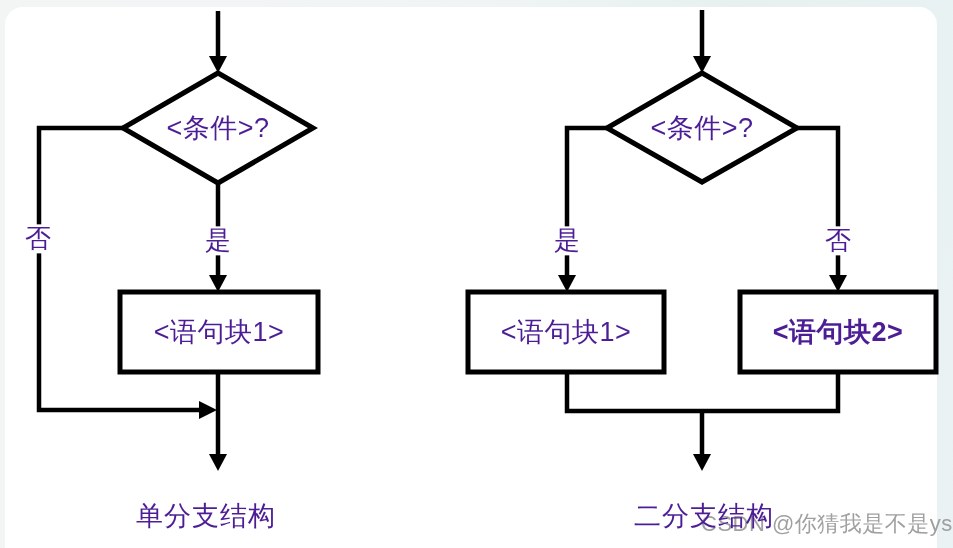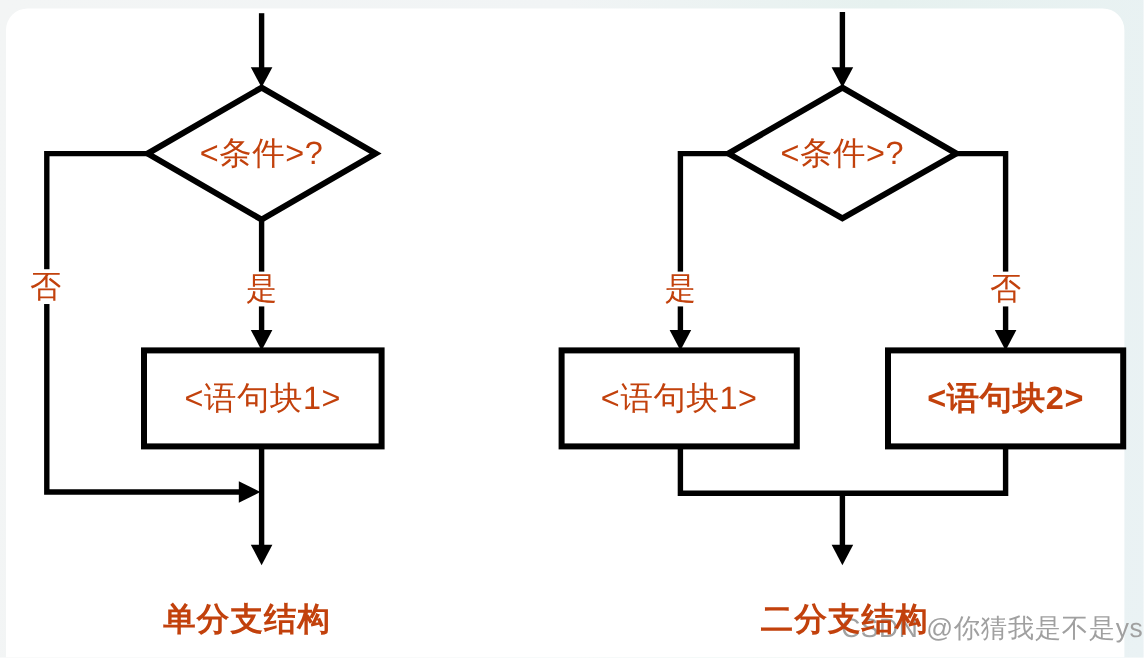--- a/index.html
+++ b/index.html
@@ -27,34 +27,34 @@
     position: absolute;
     left: 0;
     top: 0;
     width: 953px;
     height: 548px;
   }
   .lbl {
     position: absolute;
     transform: translate(-50%, -50%);
     white-space: nowrap;
-    color: #c2410c;
+    color: #4c1d95;
     font-size: 27px;
     line-height: 1.05;
     z-index: 2;
   }
   .node-text { font-size: 27px; letter-spacing: 0.5px; }
   .branch-lbl {
     font-size: 26px;
     background: #ffffff;
     padding: 1px 2px;
   }
   .caption {
     font-size: 27px;
-    font-weight: 700;
+    font-weight: 400;
     letter-spacing: 1px;
     z-index: 3;
   }
   .watermark {
     position: absolute;
     left: 701px;
     top: 509px;
     font-size: 22px;
     color: #a0a0a0;
     white-space: nowrap;

